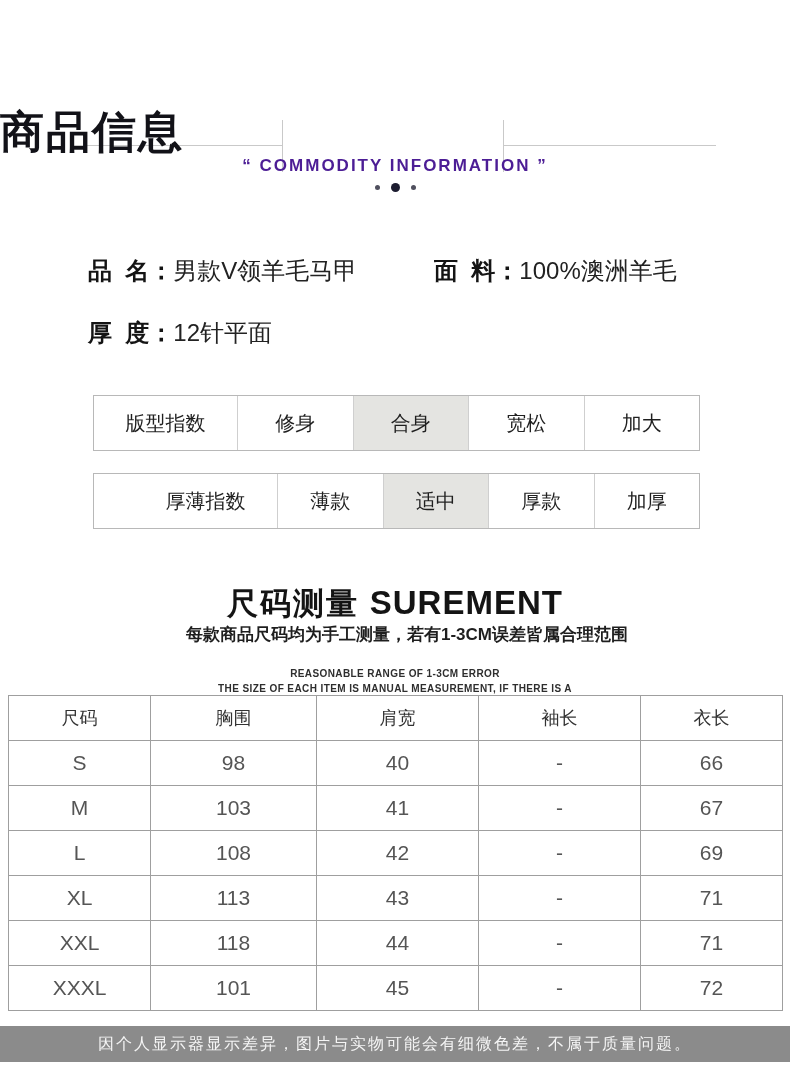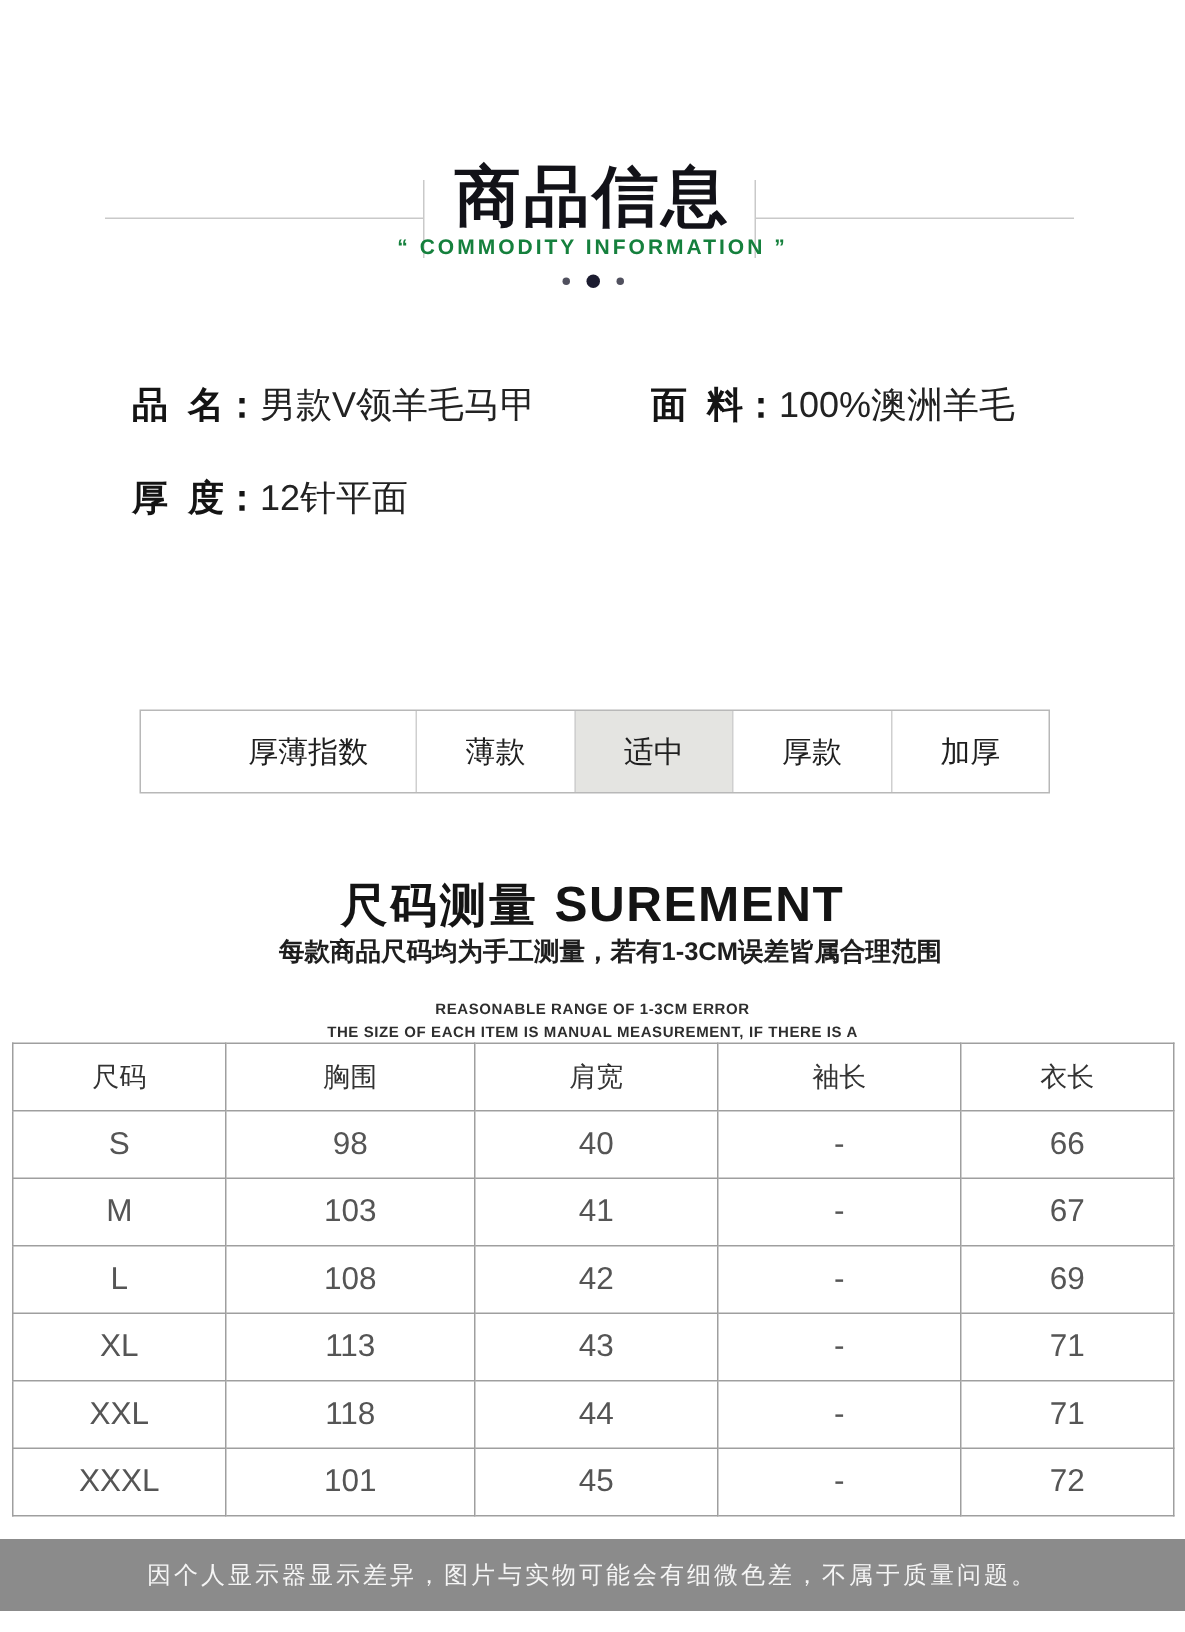--- a/index.html
+++ b/index.html
@@ -8,26 +8,26 @@
     font-family:"Liberation Sans", sans-serif;color:#1a1a1a;overflow:hidden;
   }
   
   .deco{position:absolute;background:#c9c9c9;}
   .deco-hl{left:70px;top:145px;width:212px;height:1px;}
   .deco-vl{left:282px;top:120px;width:1px;height:52px;}
   .deco-hr{left:504px;top:145px;width:212px;height:1px;}
   .deco-vr{left:503px;top:120px;width:1px;height:52px;}
 
   .header-title{
-    position:absolute;top:110px;left:0;width:100%;text-align:center;
+    position:absolute;top:110px;left:0;width:100%;text-align:left;
     font-size:44px;line-height:44px;font-weight:900;letter-spacing:2px;color:#121218;
   }
   .header-subtitle{
     position:absolute;top:156px;left:0;width:100%;text-align:center;
-    font-size:14px;font-weight:700;letter-spacing:2px;color:#15803d;
+    font-size:17px;font-weight:700;letter-spacing:2px;color:#4c1d95;
   }
   .header-dots{
     position:absolute;top:181px;left:0;width:100%;height:12px;
     display:flex;justify-content:center;align-items:center;gap:11px;
   }
   .dot-sm{width:5px;height:5px;border-radius:50%;background:#50505e;}
   .dot-lg{width:9px;height:9px;border-radius:50%;background:#1c1c30;}
 
   
   .info{position:absolute;font-size:24px;line-height:30px;white-space:pre;}
@@ -72,21 +72,21 @@
   .size-table th,.size-table td{
     border:1px solid #9f9f9f;height:44px;text-align:center;vertical-align:middle;
     font-weight:400;padding:0;
   }
   .size-table th{font-size:18px;color:#333;}
   .size-table td{font-size:21px;color:#555;}
   .col-0{width:142px;}.col-1{width:166px;}.col-2{width:162px;}.col-3{width:162px;}.col-4{width:142px;}
 
   
   .footer-bar{
-    position:absolute;left:0;top:1026px;width:790px;height:48px;background:#8b8b8b;
+    position:absolute;left:0;top:1026px;width:790px;height:36px;background:#8b8b8b;
     display:flex;align-items:center;justify-content:center;
   }
   .footer-text{color:#f5f5f5;font-size:16px;letter-spacing:2px;}
 </style>
 </head>
 <body>
 
 <div class="page">
 
   <div class="deco deco-hl"></div>
@@ -99,20 +99,27 @@
   <div class="header-dots">
     <span class="dot-sm"></span>
     <span class="dot-lg"></span>
     <span class="dot-sm"></span>
   </div>
 
   <div class="info info-name"><span class="info-label">品  名：</span><span class="info-value">男款V领羊毛马甲</span></div>
   <div class="info info-fabric"><span class="info-label">面  料：</span><span class="info-value">100%澳洲羊毛</span></div>
   <div class="info info-thick"><span class="info-label">厚  度：</span><span class="info-value">12针平面</span></div>
 
+  <div class="idx-table idx-1">
+    <div class="cell head">版型指数</div>
+    <div class="cell">修身</div>
+    <div class="cell hl">合身</div>
+    <div class="cell">宽松</div>
+    <div class="cell">加大</div>
+  </div>
 
   <div class="idx-table idx-2">
     <div class="cell head">厚薄指数</div>
     <div class="cell">薄款</div>
     <div class="cell hl">适中</div>
     <div class="cell">厚款</div>
     <div class="cell">加厚</div>
   </div>
 
   <div class="size-head"><span class="cn">尺码测量 </span><span class="en">SUREMENT</span></div>

